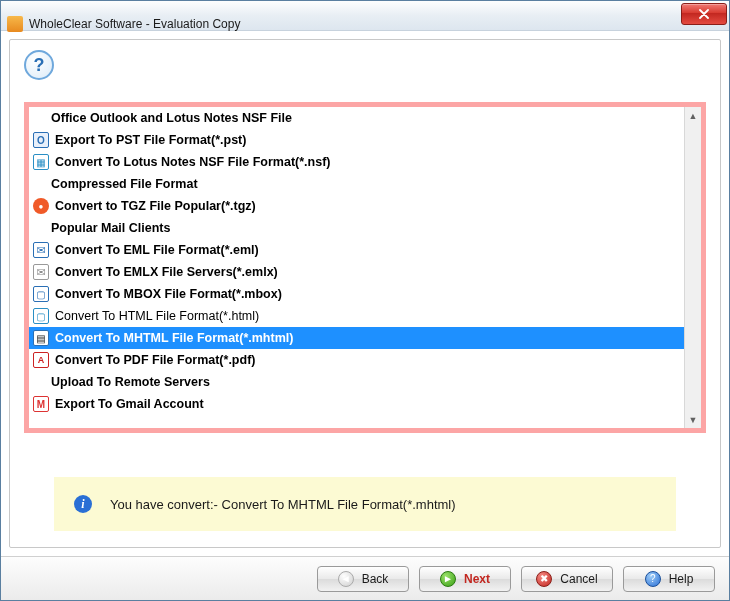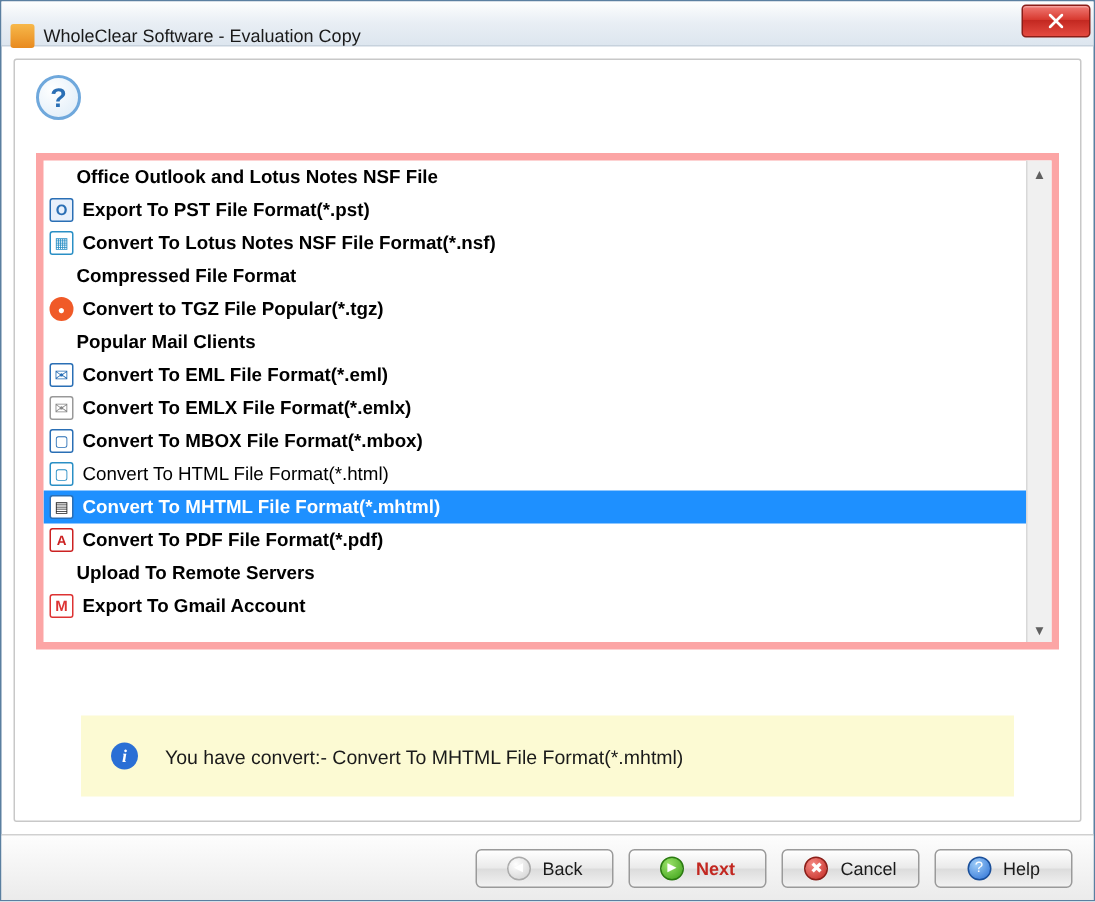--- a/index.html
+++ b/index.html
@@ -103,21 +103,21 @@
             </div>
             <div class="row header">
               <span style="font-weight: bold;">Popular Mail Clients</span>
             </div>
             <div class="row item">
               <span class="item-icon ic-eml"></span>
               <span style="font-weight: bold;">Convert To EML File Format(*.eml)</span>
             </div>
             <div class="row item">
               <span class="item-icon ic-emlx"></span>
-              <span style="font-weight: bold;">Convert To EMLX File Format(*.emlx)</span>
+              <span style="font-weight: bold;">Convert To EMLX File Servers(*.emlx)</span>
             </div>
             <div class="row item">
               <span class="item-icon ic-mbox"></span>
               <span style="font-weight: bold;">Convert To MBOX File Format(*.mbox)</span>
             </div>
             <div class="row item">
               <span class="item-icon ic-html"></span>
               <span style="font-weight: normal;">Convert To HTML File Format(*.html)</span>
             </div>
             <div class="row item selected">

